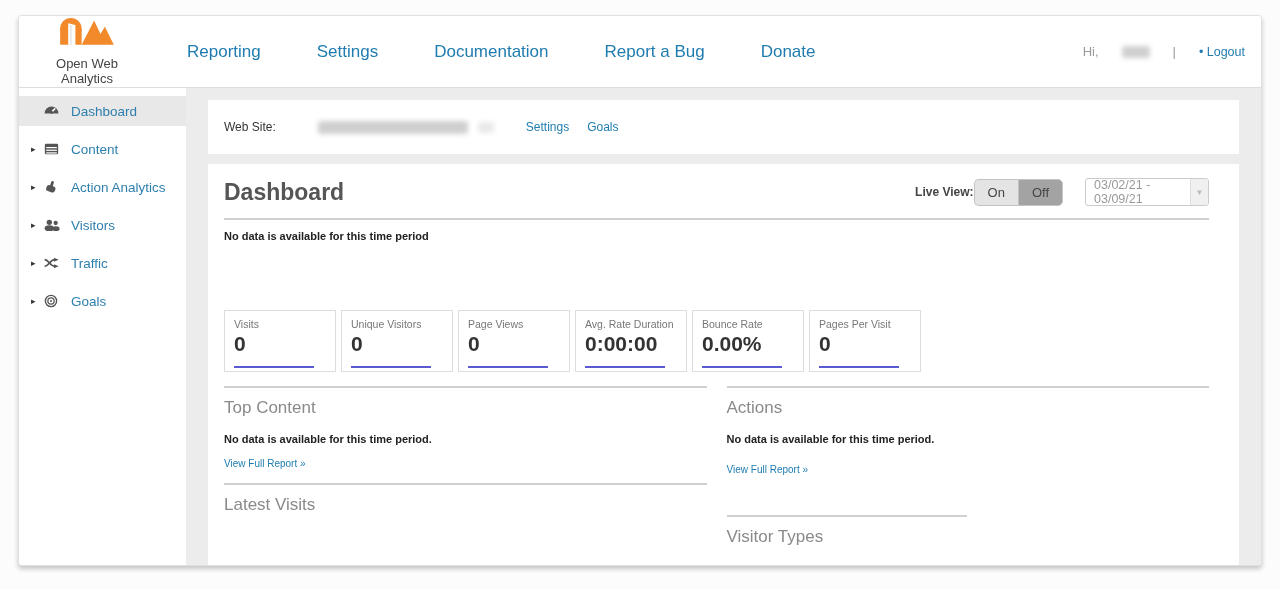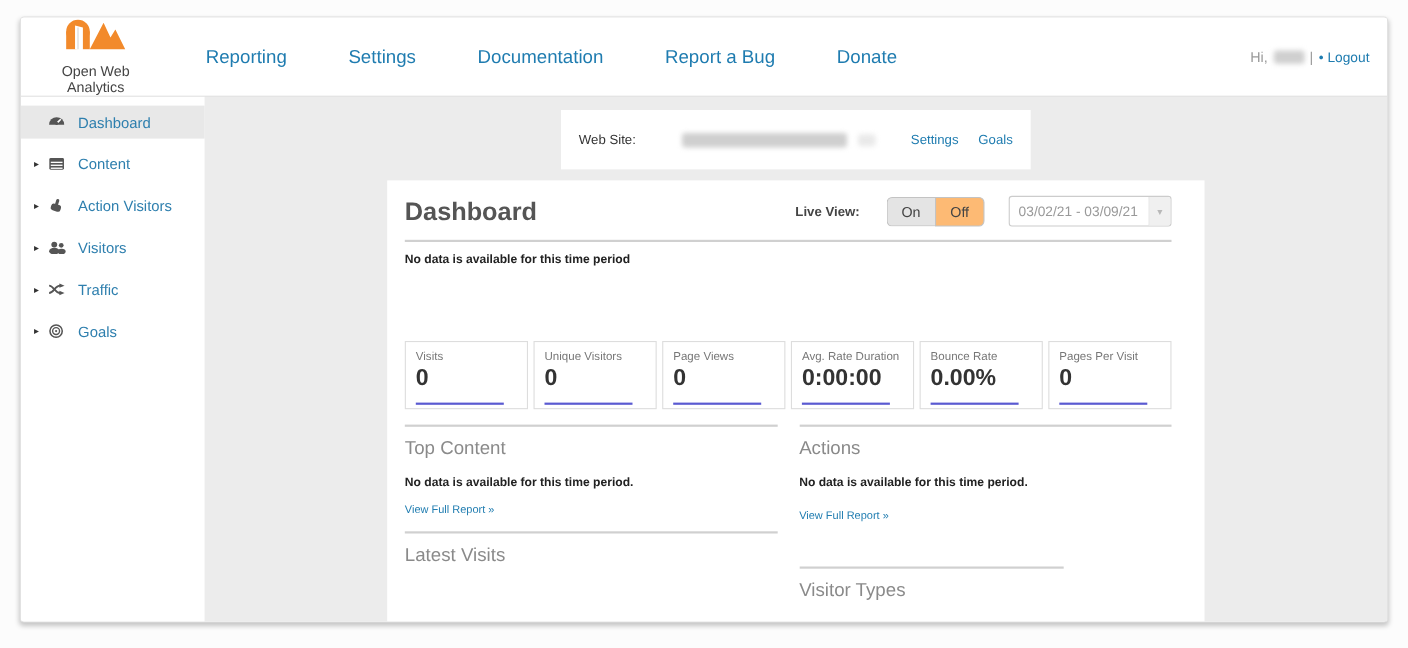--- a/index.html
+++ b/index.html
@@ -15,49 +15,49 @@
     box-shadow:0 3px 5px rgba(0,0,0,.22);
     display:flex; flex-direction:column; overflow:hidden;
   }
   
   .topbar { height:72px; flex-shrink:0; display:flex; align-items:center; border-bottom:1px solid #ddd; background:#fff; }
   .logo { margin-left:12px; width:112px; text-align:center; }
   .logo-caption { font-size:13px; color:#444; margin-top:1px; }
   .topnav { display:flex; margin-left:44px; gap:56px; }
   .topnav a, a.link { color:#1f7cb0; text-decoration:none; cursor:pointer; }
   .topnav a { font-size:17px; }
-  .user-area { margin-left:auto; margin-right:16px; display:flex; align-items:center; gap:5px; font-size:13px; color:#9a9a9a;padding-left:10px; }
+  .user-area { margin-left:auto; margin-right:16px; display:flex; align-items:center; gap:23px; font-size:13px; color:#9a9a9a;padding-left:10px; }
   .blur-blob { background:#cfcfcf; border-radius:3px; filter:blur(2.5px); }
   .user-blob { width:28px; height:12px; }
   .logout { font-size:12.5px; }
   
   .main { flex:1; display:flex; min-height:0; }
   .sidebar { width:167px; flex-shrink:0; background:#fff; padding-top:8px; }
   .side-item { display:flex; align-items:center; height:30px; margin-bottom:8px; padding-left:12px; cursor:pointer; }
   .side-item.active { background:#e8e8e8; }
   .caret { width:13px; font-size:9px; color:#333; }
   .side-icon { width:19px; margin-right:8px; display:flex; align-items:center; }
   .side-icon svg { fill:#555; stroke:#555; }
   .side-label { font-size:13.5px; color:#2e7fae; }
   
-  .content { flex:1; background:#ececec; padding:12px 22px 0; display:flex; flex-direction:column; min-width:0;align-items:center; }
+  .content { flex:1; background:#ececec; padding:12px 22px 0; display:flex; flex-direction:column; min-width:0; }
   .site-card { background:#fff; height:54px; flex-shrink:0; display:flex; align-items:center; padding:0 16px; margin-bottom:10px; }
   .site-label { font-size:12px; color:#333; }
   .site-blob { width:150px; height:13px; margin-left:42px; }
   .site-blob2 { width:16px; height:11px; margin-left:10px; opacity:.45; }
   .site-card a { font-size:12px; }
   .dash-card { background:#fff; flex:1; padding:14px 30px 0 16px; overflow:hidden; display:flex; flex-direction:column; }
   .dash-head { display:flex; align-items:center; margin-bottom:12px; flex-shrink:0; }
   .dash-title { font-size:23px; font-weight:bold; color:#555; margin:0; }
   .controls { margin-left:auto; display:flex; align-items:center; }
-  .lv-label { font-size:12px; font-weight:bold; color:#444; margin-right:24px;padding-left:45px; }
-  .btn { font-size:13px; color:#444; padding:5px 13px; border:1px solid #c3c3c3; cursor:pointer; background:#fdba74; }
+  .lv-label { font-size:12px; font-weight:bold; color:#444; margin-right:0;padding-left:45px; }
+  .btn { font-size:13px; color:#444; padding:5px 13px; border:1px solid #c3c3c3; cursor:pointer; background:#a3a3a3; }
   .btn-on { background:#e4e4e4; border-radius:5px 0 0 5px; border-right:none; }
   .btn-off { border-radius:0 5px 5px 0; }
-  .date-select { width:148px; height:28px; margin-left:22px; border:1px solid #ccc; border-radius:3px; background:#fff; display:flex; align-items:center; color:#999; font-size:12.5px; padding-left:8px; cursor:default; }
+  .date-select { width:124px; height:28px; margin-left:22px; border:1px solid #ccc; border-radius:3px; background:#fff; display:flex; align-items:center; color:#999; font-size:12.5px; padding-left:8px; cursor:default; }
   .date-arrow { margin-left:auto; width:20px; height:100%; background:#f0f0f0; border-left:1px solid #ddd; display:flex; align-items:center; justify-content:center; color:#b8b8b8; font-size:8px; border-radius:0 2px 2px 0; }
   .rule { height:2px; background:#d0d0d0; margin:0 0 10px; flex-shrink:0; }
   .sec-title { font-size:17px; font-weight:normal; color:#8a8a8a; margin:0 0 15px; }
   .empty-msg { font-size:11px; font-weight:bold; color:#222; margin:0 0 8px; }
   .chart-spacer { height:60px; flex-shrink:0; }
   .metrics-row { display:flex; gap:5px; margin-bottom:14px; flex-shrink:0; }
   .metric-box { width:112px; height:62px; border:1px solid #ddd; background:#fff; padding:7px 6px 0 9px; position:relative; }
   .metric-label { font-size:10.5px; color:#777; white-space:nowrap; }
   .metric-value { font-size:21px; font-weight:bold; color:#333; margin-top:2px; }
   .spark { position:absolute; left:9px; bottom:3px; width:80px; height:2px; background:#5a5ad1; }
@@ -130,21 +130,21 @@
       <div class="side-item">
         <span class="caret">▸</span>
         <span class="side-icon">
           <svg width="14" height="14" viewBox="0 0 20 20">
             <g transform="rotate(18 10 10)">
               <rect x="8" y="1" width="4" height="11" rx="2" stroke="none"></rect>
               <rect x="4" y="8" width="13" height="9" rx="3.5" stroke="none"></rect>
             </g>
           </svg>
         </span>
-        <span class="side-label">Action Visitors</span>
+        <span class="side-label">Action Analytics</span>
       </div>
 
       <div class="side-item">
         <span class="caret">▸</span>
         <span class="side-icon">
           <svg width="16" height="12" viewBox="0 0 24 18">
             <circle cx="8" cy="5" r="4" stroke="none"></circle>
             <ellipse cx="8" cy="14" rx="7" ry="4.5" stroke="none"></ellipse>
             <circle cx="17.5" cy="6" r="3.2" stroke="none"></circle>
             <ellipse cx="18" cy="14.5" rx="5.5" ry="3.8" stroke="none"></ellipse>

